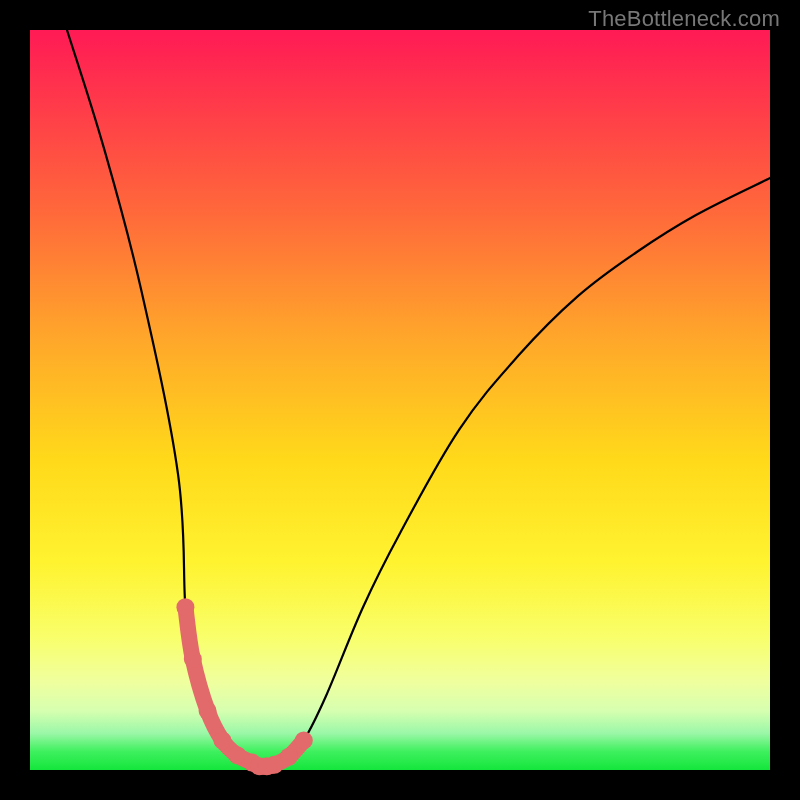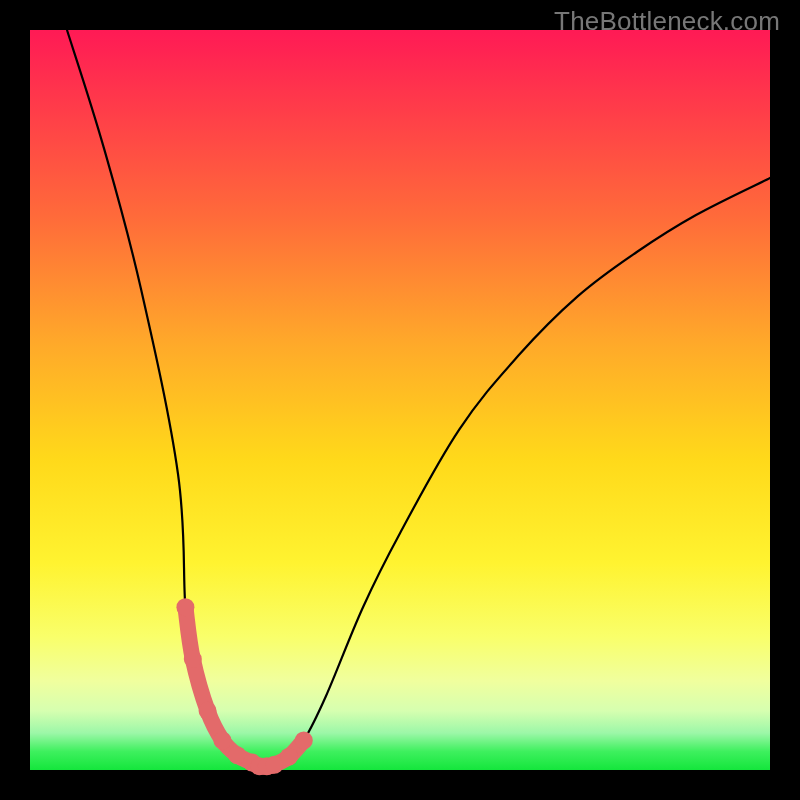--- a/index.html
+++ b/index.html
@@ -38,21 +38,21 @@
       #9cf7a8 95%,
       #3ef05e 97.5%,
       #14e63c 100%
     );
   }
   .watermark {
     position: absolute;
     top: 6px;
     right: 20px;
     color: #777;
-    font-size: 26px;
+    font-size: 22px;
     font-weight: 500;
     letter-spacing: 0.2px;
     user-select: none;
   }
   svg.curve-layer {
     position: absolute;
     left: 0;
     top: 0;
     width: 740px;
     height: 740px;

